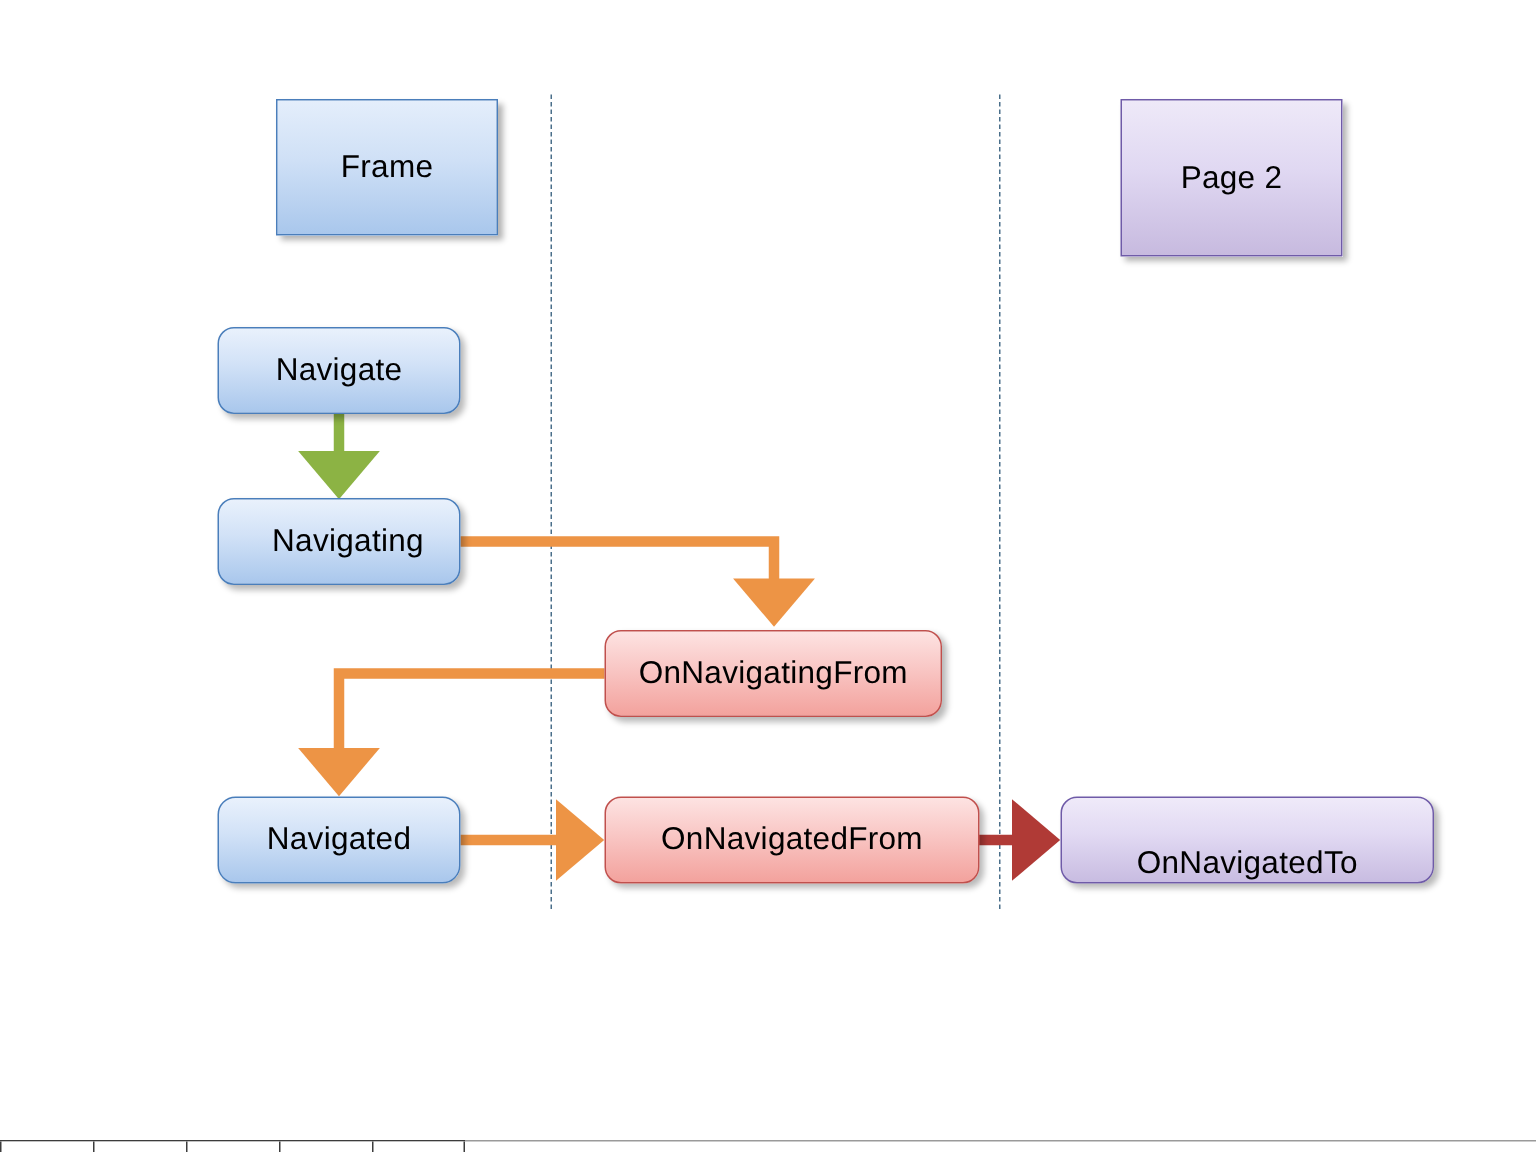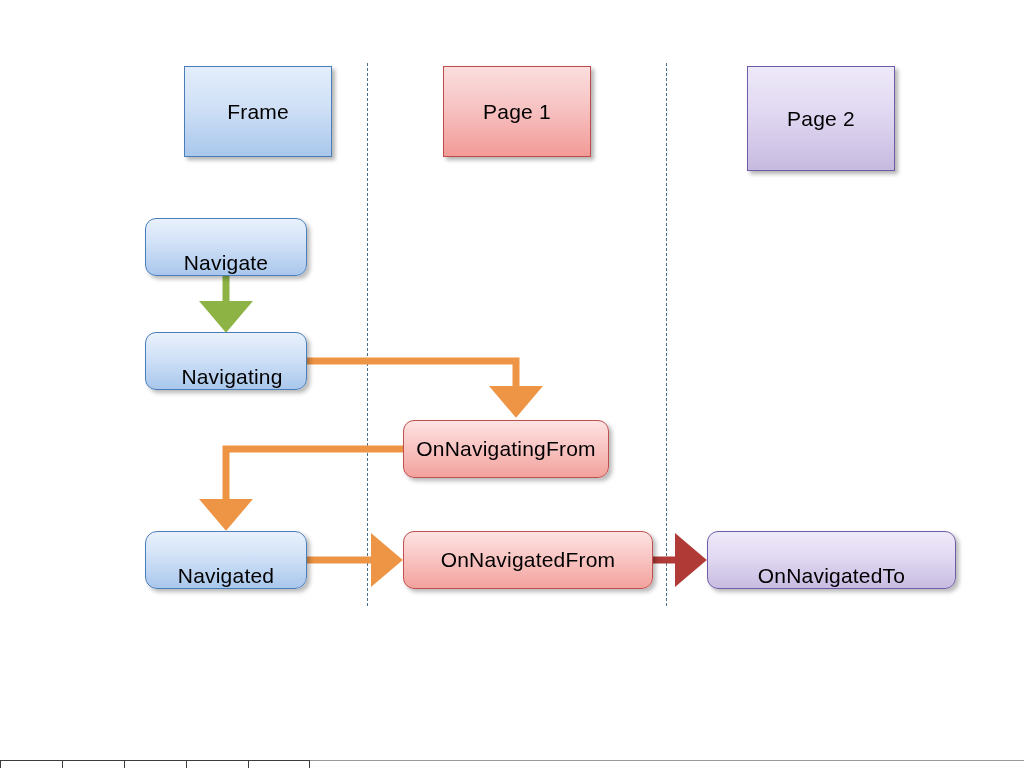--- a/index.html
+++ b/index.html
@@ -70,35 +70,34 @@
     border-radius: 11px;
     font-size: 21px;
     color: #000000;
     letter-spacing: .2px;
     box-shadow: 3px 3px 4px rgba(0,0,0,0.28);
     z-index: 5;
   }
   .node.blue {
     border: 1.6px solid #4a7ebb;
     background: linear-gradient(to bottom, #e9f1fc 0%, #d2e2f7 42%, #a9c7ec 100%);
-    align-items: flex-end;
   }
   .node.red {
     border: 1.6px solid #c0504d;
     background: linear-gradient(to bottom, #fde3e2 0%, #f9c8c6 42%, #f3a29d 100%);
   }
   .node.purple {
     border: 1.6px solid #6f5ba8;
     background: linear-gradient(to bottom, #efeaf9 0%, #e2daf3 42%, #c8bce1 100%);
   }
 
   .n-navigate          { left: 145px; top: 218px; width: 162px; height: 58px; }
   .n-navigating        { left: 145px; top: 332px; width: 162px; height: 58px; padding-left: 12px; }
   .n-navigated         { left: 145px; top: 531px; width: 162px; height: 58px; border-radius: 12px; }
-  .n-onnavigatingfrom  { left: 403px; top: 420px; width: 206px; height: 58px; }
+  .n-onnavigatingfrom  { left: 403px; top: 420px; width: 225px; height: 58px; }
   .n-onnavigatedfrom   { left: 403px; top: 531px; width: 250px; height: 58px; }
   .n-onnavigatedto     { left: 707px; top: 531px; width: 249px; height: 58px; align-items: flex-end; }
 
   
   #connectors {
     position: absolute;
     left: 0; top: 0;
     width: 1024px; height: 768px;
     z-index: 2;
     pointer-events: none;
@@ -170,23 +169,20 @@
     </g>
 
     <g>
       <path d="M628,560 L697,560" stroke="#b03a36" stroke-width="7" fill="none" marker-end="url(#ah-darkred)"></path>
     </g>
   </svg>
 
   <div class="lane-header lane-frame">
     <span>Frame</span>
   </div>
-  <div class="lane-header lane-page1">
-    <span>Page 1</span>
-  </div>
   <div class="lane-header lane-page2">
     <span>Page 2</span>
   </div>
 
   <div class="node blue n-navigate">
     <span>Navigate</span>
   </div>
   <div class="node blue n-navigating">
     <span>Navigating</span>
   </div>

